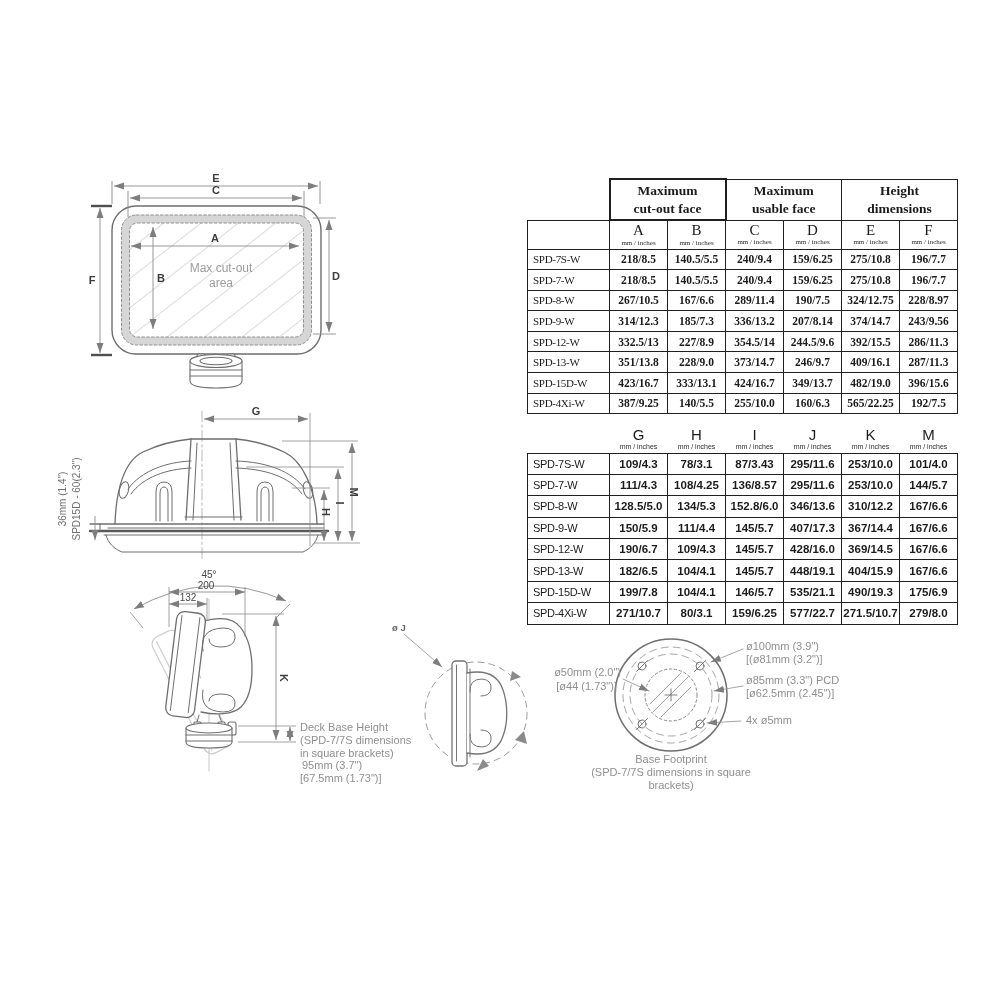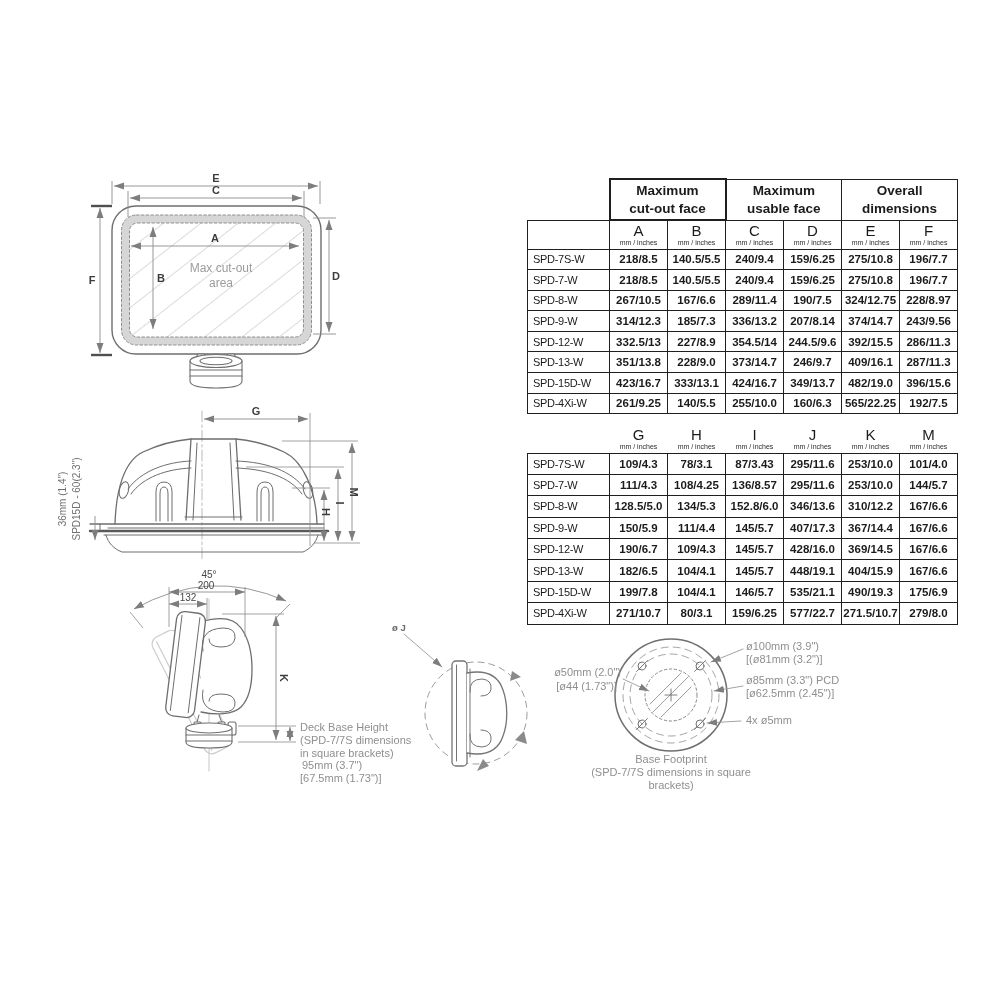--- a/index.html
+++ b/index.html
@@ -1,20 +1,20 @@
 <!DOCTYPE html>
 <html><head>
 <meta charset="utf-8">
 <style>
   html,body{margin:0;padding:0;background:#ffffff;}
   #canvas{position:relative;width:1000px;height:1000px;background:#ffffff;
           font-family:"Liberation Sans",sans-serif;overflow:hidden;}
   #drawings{position:absolute;left:0;top:0;}
   table.spec{position:absolute;border-collapse:collapse;table-layout:fixed;width:430px;color:#1b1b1b;}
-  #t1{left:527px;top:178px;}
+  #t1{left:527px;top:178px;font-family:Liberation Serif, serif;}
   #t2{left:527px;top:424px;}
   .spec col.cmodel{width:82px;}
   .spec col.cdata{width:58px;}
   .spec th,.spec td{padding:0;margin:0;font-weight:400;vertical-align:middle;}
   #t1 tr.grow{height:41px;}
   #t1 tr.lrow{height:29px;}
   #t1 tbody tr{height:20.6px;}
   #t2 tr.lrow{height:29px;}
   #t2 tbody tr{height:21.4px;}
   .grow .blank{border:none;}
@@ -257,21 +257,21 @@
         <col class="cdata">
     <col class="cdata">
         <col class="cdata">
         <col class="cdata">
   </colgroup>
   <thead>
     <tr class="grow">
       <th class="blank"></th>
       <th class="group gthick" colspan="2"><span>Maximum</span><br><span>cut-out face</span></th>
       <th class="group" colspan="2"><span>Maximum</span><br><span>usable face</span></th>
-      <th class="group" colspan="2"><span>Overall</span><br><span>dimensions</span></th>
+      <th class="group" colspan="2"><span>Height</span><br><span>dimensions</span></th>
     </tr>
     <tr class="lrow">
       <th></th>
       <th>
             <span class="letter">A</span>
             <span class="unit">mm / inches</span>
           </th>
       <th>
             <span class="letter">B</span>
             <span class="unit">mm / inches</span>
@@ -353,21 +353,21 @@
           <th class="model">SPD-15D-W</th>
           <td>423/16.7</td>
           <td>333/13.1</td>
           <td>424/16.7</td>
           <td>349/13.7</td>
           <td>482/19.0</td>
           <td>396/15.6</td>
         </tr>
         <tr>
           <th class="model">SPD-4Xi-W</th>
-          <td>261/9.25</td>
+          <td>387/9.25</td>
           <td>140/5.5</td>
           <td>255/10.0</td>
           <td>160/6.3</td>
           <td>565/22.25</td>
           <td>192/7.5</td>
         </tr>
       </tbody>
 </table>
 
 <table id="t2" class="spec">

